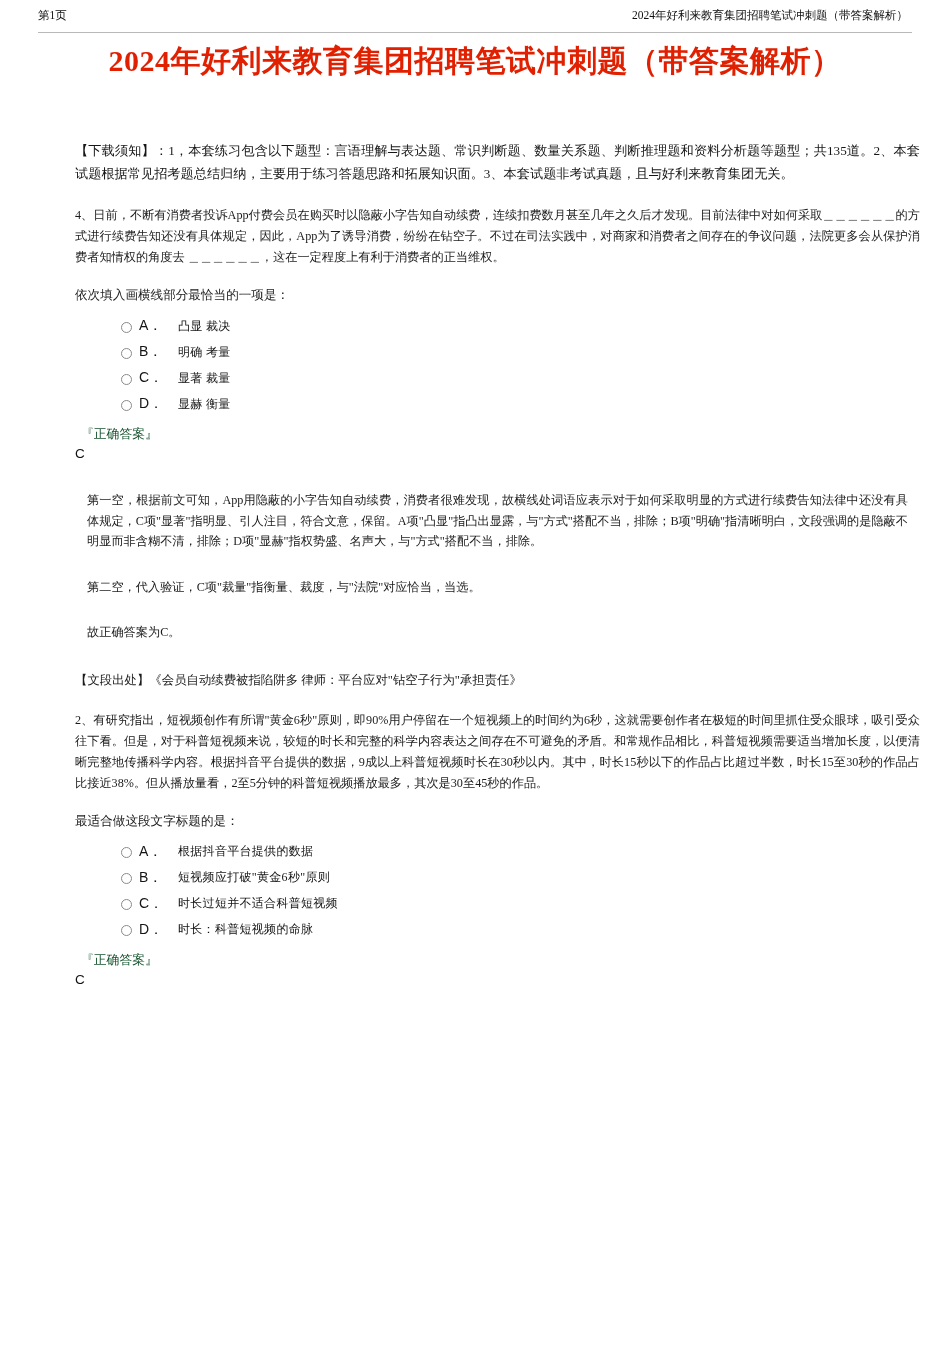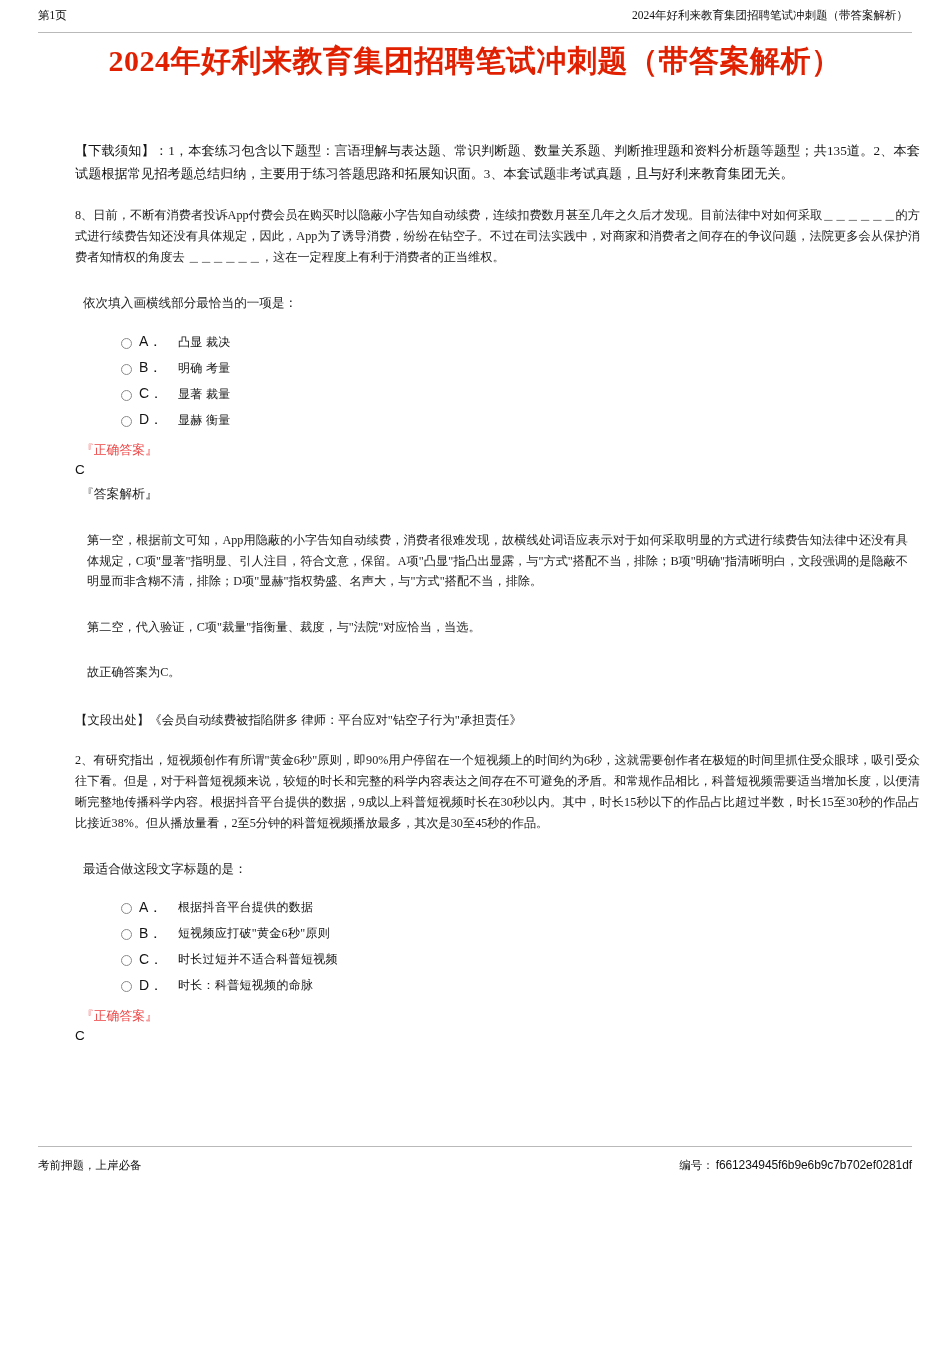--- a/index.html
+++ b/index.html
@@ -95,21 +95,21 @@
     margin: 0;
     padding-top: 18px;
     font-size: 12.2px;
     line-height: 21px;
     color: #1b1b1b;
     text-align: justify;
     text-justify: inter-ideograph;
   }
 
   .q-prompt {
-    margin: 8px;
+    margin: 0;
     padding-top: 17px;
     font-size: 12.6px;
     line-height: 20px;
     color: #1b1b1b;
   }
 
   .options {
     margin: 0;
     padding: 8px 0 0 0;
     list-style: none;
@@ -143,21 +143,21 @@
     padding-left: 13px;
     letter-spacing: 0.3px;
   }
 
   .ans-label {
     margin: 0;
     padding-top: 8px;
     padding-left: 6px;
     font-size: 12.8px;
     line-height: 19px;
-    color: #ef4444;
+    color: #14532d;
   }
   .ans-value {
     margin: 0;
     font-size: 13.5px;
     line-height: 20px;
     color: #111;
     font-family: "Liberation Sans", "DejaVu Sans", sans-serif;
   }
   .exp-label {
     margin: 0;
@@ -228,21 +228,21 @@
   </div>
 
   <div class="doc-title">2024年好利来教育集团招聘笔试冲刺题（带答案解析）</div>
 
   <div class="content">
 
     <p class="notice">【下载须知】：1，本套练习包含以下题型：言语理解与表达题、常识判断题、数量关系题、判断推理题和资料分析题等题型；共135道。2、本套试题根据常见招考题总结归纳，主要用于练习答题思路和拓展知识面。3、本套试题非考试真题，且与好利来教育集团无关。</p>
 
 
     <div class="q-block">
-      <p class="q-stem">8、日前，不断有消费者投诉App付费会员在购买时以隐蔽小字告知自动续费，连续扣费数月甚至几年之久后才发现。目前法律中对如何采取＿＿＿＿＿＿的方式进行续费告知还没有具体规定，因此，App为了诱导消费，纷纷在钻空子。不过在司法实践中，对商家和消费者之间存在的争议问题，法院更多会从保护消费者知情权的角度去 ＿＿＿＿＿＿，这在一定程度上有利于消费者的正当维权。</p>
+      <p class="q-stem">4、日前，不断有消费者投诉App付费会员在购买时以隐蔽小字告知自动续费，连续扣费数月甚至几年之久后才发现。目前法律中对如何采取＿＿＿＿＿＿的方式进行续费告知还没有具体规定，因此，App为了诱导消费，纷纷在钻空子。不过在司法实践中，对商家和消费者之间存在的争议问题，法院更多会从保护消费者知情权的角度去 ＿＿＿＿＿＿，这在一定程度上有利于消费者的正当维权。</p>
       <p class="q-prompt">依次填入画横线部分最恰当的一项是：</p>
       <ul class="options">
         <li class="option-row">
           <span class="radio"></span>
           <span class="option-letter">A．</span>
           <span class="option-text">凸显 裁决</span>
         </li>
         <li class="option-row">
           <span class="radio"></span>
           <span class="option-letter">B．</span>
@@ -254,21 +254,20 @@
           <span class="option-text">显著 裁量</span>
         </li>
         <li class="option-row">
           <span class="radio"></span>
           <span class="option-letter">D．</span>
           <span class="option-text">显赫 衡量</span>
         </li>
       </ul>
       <p class="ans-label">『正确答案』</p>
       <p class="ans-value">C</p>
-      <p class="exp-label">『答案解析』</p>
       <p class="exp-para">第一空，根据前文可知，App用隐蔽的小字告知自动续费，消费者很难发现，故横线处词语应表示对于如何采取明显的方式进行续费告知法律中还没有具体规定，C项"显著"指明显、引人注目，符合文意，保留。A项"凸显"指凸出显露，与"方式"搭配不当，排除；B项"明确"指清晰明白，文段强调的是隐蔽不明显而非含糊不清，排除；D项"显赫"指权势盛、名声大，与"方式"搭配不当，排除。</p>
       <p class="exp-para tight">第二空，代入验证，C项"裁量"指衡量、裁度，与"法院"对应恰当，当选。</p>
       <p class="exp-para tight">故正确答案为C。</p>
       <p class="source-line">【文段出处】《会员自动续费被指陷阱多 律师：平台应对"钻空子行为"承担责任》</p>
     </div>
 
     <div class="q-block">
       <p class="q-stem">2、有研究指出，短视频创作有所谓"黄金6秒"原则，即90%用户停留在一个短视频上的时间约为6秒，这就需要创作者在极短的时间里抓住受众眼球，吸引受众往下看。但是，对于科普短视频来说，较短的时长和完整的科学内容表达之间存在不可避免的矛盾。和常规作品相比，科普短视频需要适当增加长度，以便清晰完整地传播科学内容。根据抖音平台提供的数据，9成以上科普短视频时长在30秒以内。其中，时长15秒以下的作品占比超过半数，时长15至30秒的作品占比接近38%。但从播放量看，2至5分钟的科普短视频播放最多，其次是30至45秒的作品。</p>
       <p class="q-prompt">最适合做这段文字标题的是：</p>
       <ul class="options">
@@ -292,21 +291,14 @@
           <span class="option-letter">D．</span>
           <span class="option-text">时长：科普短视频的命脉</span>
         </li>
       </ul>
       <p class="ans-label">『正确答案』</p>
       <p class="ans-value">C</p>
     </div>
 
   </div>
 
-  <div class="running-footer">
-    <span>考前押题，上岸必备</span>
-    <span class="footer-id">
-      <span>编号：</span>
-      <span class="id-code">f661234945f6b9e6b9c7b702ef0281df</span>
-    </span>
-  </div>
 
 </div>
 
 </body></html>

